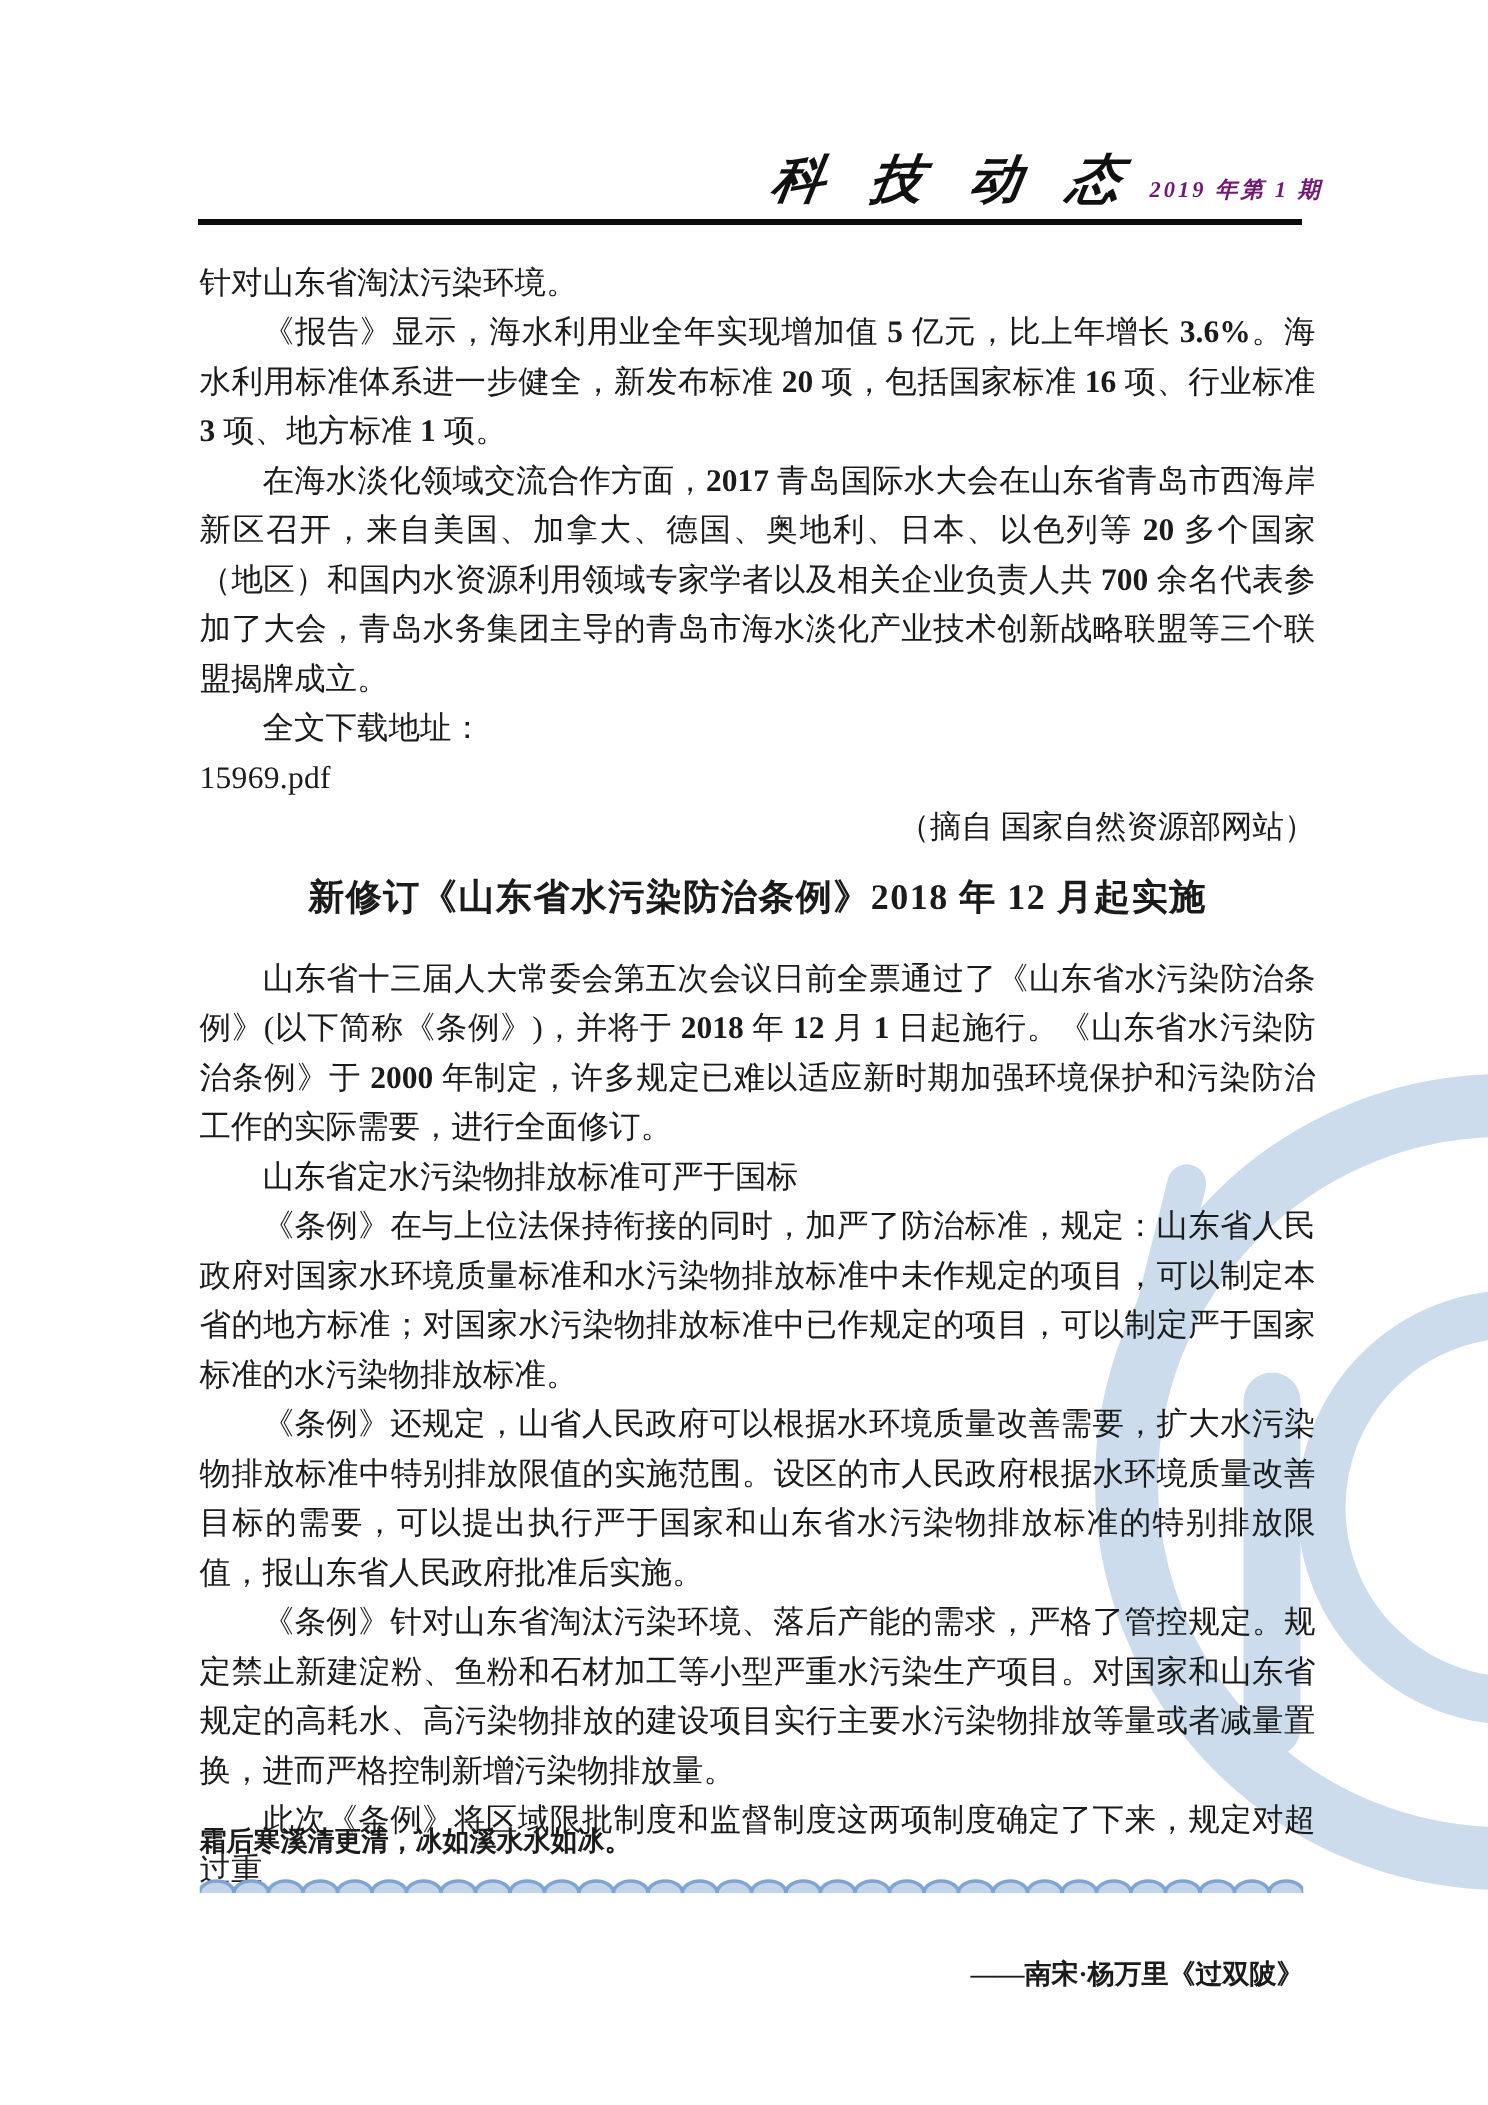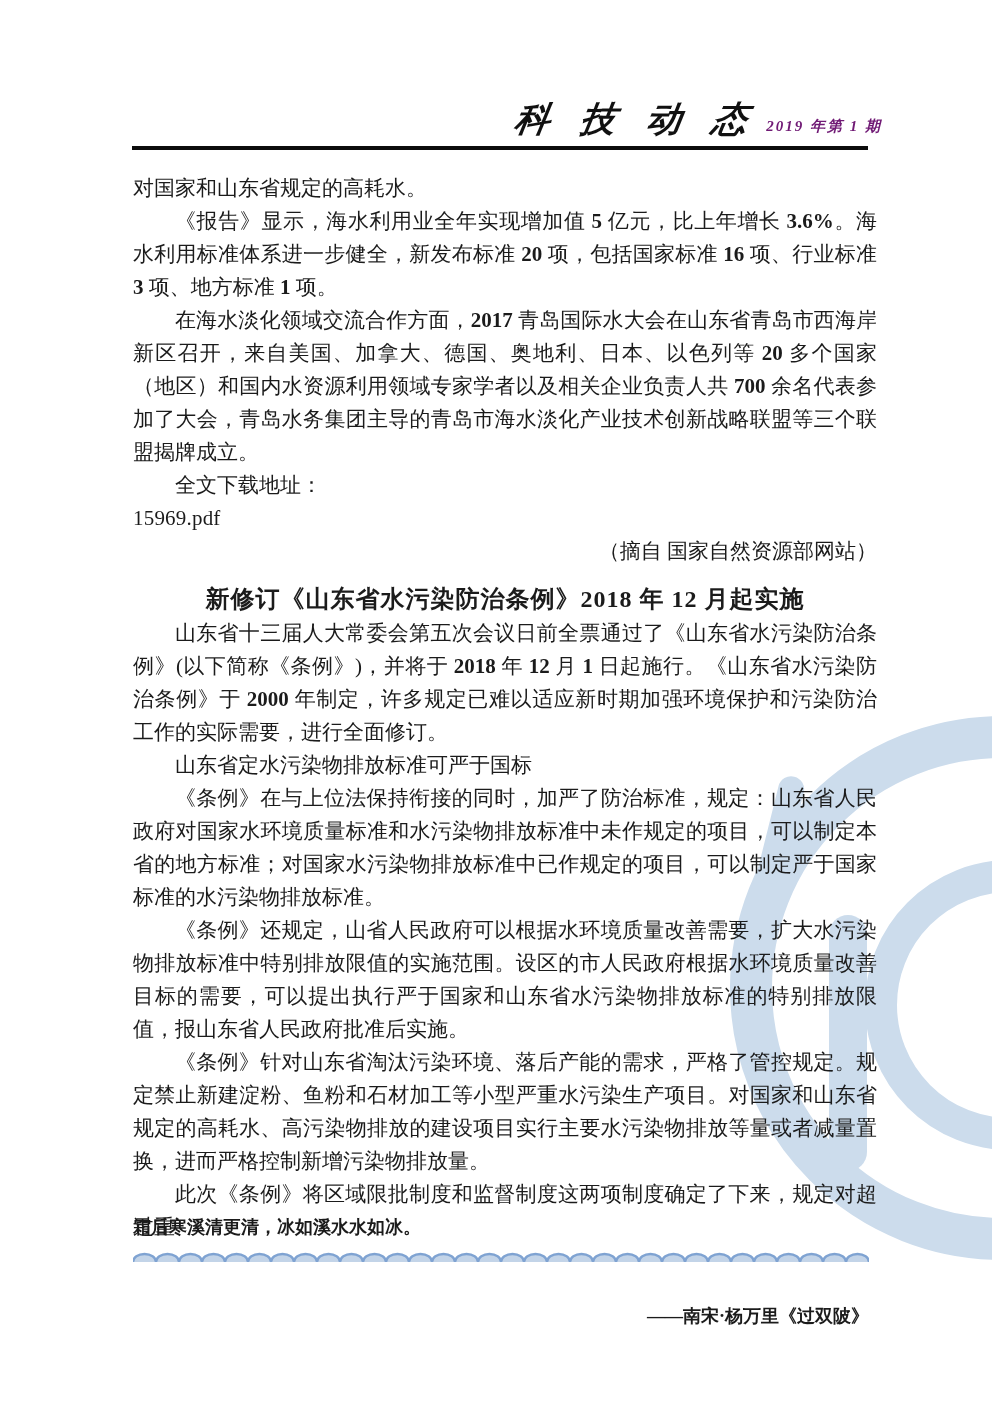--- a/index.html
+++ b/index.html
@@ -26,21 +26,21 @@
     position:absolute;left:133px;top:172px;width:744px;z-index:2;
     font-size:21px;line-height:33px;text-align:justify;
   }
   .column p{margin:0;}
   .indent{text-indent:2em;}
   .url-line{text-align:left;white-space:nowrap;letter-spacing:.2px;}
   .url-first{padding-left:33px;}
   .source-line{text-align:right;}
   .article-title{
     font-size:24px;line-height:36px;font-weight:bold;text-align:center;
-    margin:13px 0 0;letter-spacing:1px;
+    margin:13px 0 19px;letter-spacing:1px;
   }
   .subhead{margin:9px 0 9px;}
   
   .footer-wave{position:absolute;left:133px;top:1250px;z-index:2;}
   .footer-quote{
     position:absolute;left:133px;top:1212px;width:744px;text-align:left;
     font-weight:bold;font-size:18px;line-height:30px;z-index:2;
   }
   .footer-attribution{
     position:absolute;right:123px;top:1303px;font-weight:bold;font-style:normal;
@@ -61,21 +61,21 @@
   <svg class="watermark" width="302" height="548" viewBox="0 0 302 548" aria-hidden="true">
     <g fill="none" stroke="#ccdcec">
       <circle cx="312" cy="273" r="251" stroke-width="42"></circle>
       <circle cx="320" cy="290" r="129" stroke-width="32"></circle>
     </g>
     <rect x="139" y="200" width="38" height="256" rx="19" fill="#ccdcec"></rect>
     <rect x="78" y="60" width="26" height="110" rx="13" fill="#ccdcec" transform="rotate(14 91 115)"></rect>
   </svg>
 
   <div class="column">
-    <p class="embold">对国家和山东省规定的高耗水。</p>
+    <p class="embold">针对山东省淘汰污染环境。</p>
     <p class="indent embold">《报告》显示，海水利用业全年实现增加值 <b>5</b> 亿元，比上年增长 <b>3.6%</b>。海水利用标准体系进一步健全，新发布标准 <b>20</b> 项，包括国家标准 <b>16</b> 项、行业标准 <b>3</b> 项、地方标准 <b>1</b> 项。</p>
     <p class="indent embold">在海水淡化领域交流合作方面，<b>2017</b> 青岛国际水大会在山东省青岛市西海岸新区召开，来自美国、加拿大、德国、奥地利、日本、以色列等 <b>20</b> 多个国家（地区）和国内水资源利用领域专家学者以及相关企业负责人共 <b>700</b> 余名代表参加了大会，青岛水务集团主导的青岛市海水淡化产业技术创新战略联盟等三个联盟揭牌成立。</p>
     <p class="indent">全文下载地址：</p>
     <div class="url-line">15969.pdf</div>
     <p class="source-line">（摘自  国家自然资源部网站）</p>
 
     <h2 class="article-title embold">新修订《山东省水污染防治条例》<b>2018</b> 年 <b>12</b> 月起实施</h2>
     <p class="indent embold">山东省十三届人大常委会第五次会议日前全票通过了《山东省水污染防治条例》(以下简称《条例》)，并将于 <b>2018</b> 年 <b>12</b> 月 <b>1</b> 日起施行。《山东省水污染防治条例》于 <b>2000</b> 年制定，许多规定已难以适应新时期加强环境保护和污染防治工作的实际需要，进行全面修订。</p>
     <p class="indent subhead">山东省定水污染物排放标准可严于国标</p>
     <p class="indent embold">《条例》在与上位法保持衔接的同时，加严了防治标准，规定：山东省人民政府对国家水环境质量标准和水污染物排放标准中未作规定的项目，可以制定本省的地方标准；对国家水污染物排放标准中已作规定的项目，可以制定严于国家标准的水污染物排放标准。</p>

